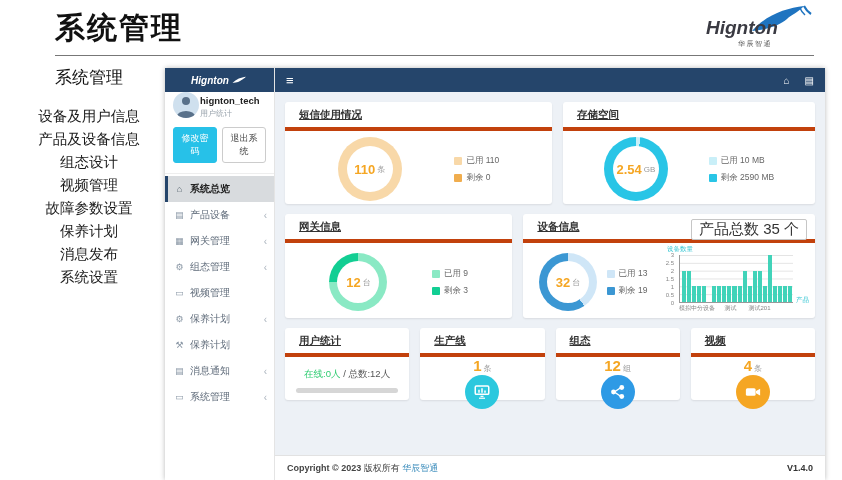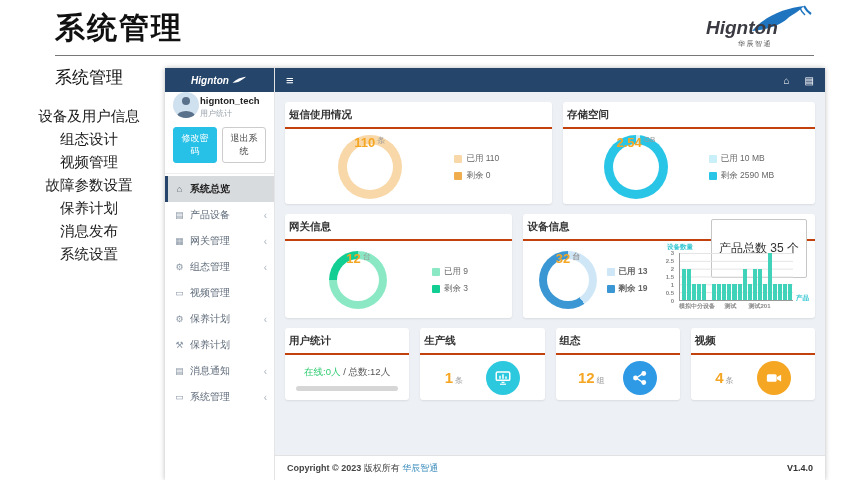--- a/index.html
+++ b/index.html
@@ -45,54 +45,54 @@
 
   
   .main { flex:1; display:flex; flex-direction:column; min-width:0; }
   .navbar { height:24px; background:#25456b; display:flex; align-items:center; color:#fff; padding:0 11px; flex:none; }
   .nb-burger { font-size:13px; cursor:pointer; }
   .nb-right { margin-left:auto; display:flex; gap:15px; font-size:10px; }
   .nb-right span { cursor:pointer; }
   .content { flex:1; background:#edf1f6; padding:10px 10px 0; display:flex; flex-direction:column; gap:10px; overflow:hidden; }
   .row { display:flex; gap:11px; }
   .card { background:#fff; border-radius:3px; box-shadow:0 1px 2px rgba(0,0,0,.09); position:relative; }
-  .card-h { font-size:10.5px; font-weight:bold; color:#333; padding:6px 4px 5px; border-bottom:2px solid #c2410c; }
+  .card-h { font-size:10.5px; font-weight:bold; color:#333; padding:6px 14px 5px; border-bottom:4px solid #c2410c;text-decoration:underline; }
   .card-b { display:flex; align-items:center; justify-content:space-evenly; }
 
   .row1 .card { height:102px; } .row1 .card-b { height:76px; }
   .c-sms { flex:1.06; } .c-storage { flex:1; }
   .row2 .card { height:104px; } .row2 .card-b { height:78px; }
   .c-gateway { flex:0.78; } .c-device { flex:1; }
   .row3 .card { height:72px; flex:1; }
 
   
   .donut { position:relative; border-radius:50%; width:64px; height:64px; flex:none; }
   .donut::after { content:""; position:absolute; inset:9px; background:#fff; border-radius:50%; }
   .donut.sm { width:58px; height:58px; } .donut.sm::after { inset:8px; }
-  .d-val { position:absolute; inset:0; display:flex; justify-content:center; gap:2px; z-index:1; }
+  .d-val { position:absolute; inset:0; display:flex; align-items:center; justify-content:center; gap:2px; z-index:1; }
   .d-val b { color:#f5a623; font-size:13px; }
   .d-val i { font-style:normal; color:#999; font-size:8px; }
   .donut-sms { background:#f8d8a8; }
   .donut-storage { background:conic-gradient(#c9eff8 0 8deg, #29c5e6 8deg 360deg); }
   .donut-gateway { background:conic-gradient(#8ae9c4 0 270deg, #12ce93 270deg 360deg); }
   .donut-device { background:conic-gradient(#cfe6f7 0 146deg, #3b97d3 146deg 360deg); }
 
   
   .legend { display:flex; flex-direction:column; gap:5px; }
   .lg { display:flex; align-items:center; gap:4px; font-size:8.5px; color:#666; }
   .sw { width:8px; height:8px; border-radius:1px; flex:none; }
   .sw-o-l{background:#f8d8a8;} .sw-o{background:#f0ad4e;}
   .sw-c-l{background:#c9eff8;} .sw-c{background:#29c5e6;}
   .sw-g-l{background:#8ae9c4;} .sw-g{background:#12ce93;}
   .sw-b-l{background:#cfe6f7;} .sw-b{background:#3b97d3;}
 
   
-  .c-device .card-b { justify-content:flex-start; padding:0 6px;font-weight:bold; }
+  .c-device .card-b { justify-content:flex-start; padding:0 6px; }
   .dev-left { flex:1; display:flex; align-items:center; justify-content:space-evenly; }
-  .badge { position:absolute; top:5px; right:8px; border:1px solid #c6c6c6; background:#fff; font-size:12px; color:#333; padding:20px 7px; border-radius:2px; }
+  .badge { position:absolute; top:5px; right:8px; border:1px solid #c6c6c6; background:#fff; font-size:15px; color:#333; padding:0 7px; border-radius:2px; }
   .mini-chart { width:152px; height:76px; position:relative; flex:none; }
   .mc-ylabel { position:absolute; top:1px; left:10px; font-size:6.5px; color:#36c6d3; }
   .mc-area { position:absolute; left:22px; right:16px; top:11px; bottom:17px; border-left:1px solid #999; border-bottom:1px solid #999;
              background-image:linear-gradient(to bottom, #e4e4e4 1px, transparent 1px); background-size:100% calc(100%/6); }
   .mc-bars { position:absolute; inset:0 1px 0 2px; display:flex; align-items:flex-end; gap:1px; }
   .bar { flex:1; background:#41d3b9; }
   .mc-yticks { position:absolute; left:0; top:8px; bottom:14px; width:20px; display:flex; flex-direction:column; justify-content:space-between; align-items:flex-end; font-size:6px; color:#888; padding-right:3px; line-height:1; }
   .mc-xlabels { position:absolute; left:22px; right:16px; bottom:9px; height:7px; font-size:6px; color:#888; }
   .mc-xlabels span { position:absolute; top:0; white-space:nowrap; }
   .mc-xlabels span:nth-child(1){ left:0; }
@@ -100,21 +100,21 @@
   .mc-xlabels span:nth-child(3){ left:61%; }
   .mc-xlabel { position:absolute; right:0; bottom:15px; font-size:6.5px; color:#36c6d3; }
 
   
   .users-b { display:flex; flex-direction:column; align-items:center; justify-content:center; gap:7px; height:46px; }
   .users-line { font-size:9.5px; color:#555; }
   .online { color:#2ecc71; }
   .pbar { width:82%; height:5px; background:#d6d6d6; border-radius:3px; }
 
   
-  .stat-b { display:flex; align-items:center; justify-content:space-around; height:46px; padding:0 13px; }
+  .stat-b { display:flex; align-items:center; justify-content:space-around; height:46px; padding:0 13px;flex-direction:column; }
   .stat-num b { font-size:15px; color:#f5a623; }
   .stat-num i { font-style:normal; font-size:8px; color:#999; margin-left:2px; }
   .stat-ic { width:34px; height:34px; border-radius:50%; display:flex; align-items:center; justify-content:center; flex:none; }
   .ic-cyan{background:#2bc8de;} .ic-blue{background:#2e9ae5;} .ic-orange{background:#f5a623;}
 
   
   .dfooter { height:25px; background:#fff; border-top:1px solid #e2e2e2; display:flex; align-items:center; padding:0 12px; font-size:9px; color:#444; flex:none; }
   .dfooter b { font-weight:bold; }
   .dfooter a { color:#3c8dbc; text-decoration:none; cursor:pointer; }
   .ver { margin-left:auto; font-weight:bold; color:#333; }
@@ -133,20 +133,21 @@
     </svg>
     <div class="brand-text">Hignton</div>
     <div class="brand-sub">华辰智通</div>
   </div>
   <div class="header-rule"></div>
 
   <div class="left-col">
     <div class="left-heading">系统管理</div>
     <div>
         <div class="left-item">设备及用户信息</div>
+        <div class="left-item">产品及设备信息</div>
         <div class="left-item">组态设计</div>
         <div class="left-item">视频管理</div>
         <div class="left-item">故障参数设置</div>
         <div class="left-item">保养计划</div>
         <div class="left-item">消息发布</div>
         <div class="left-item">系统设置</div>
       </div>
   </div>
 
   <div class="dash">

